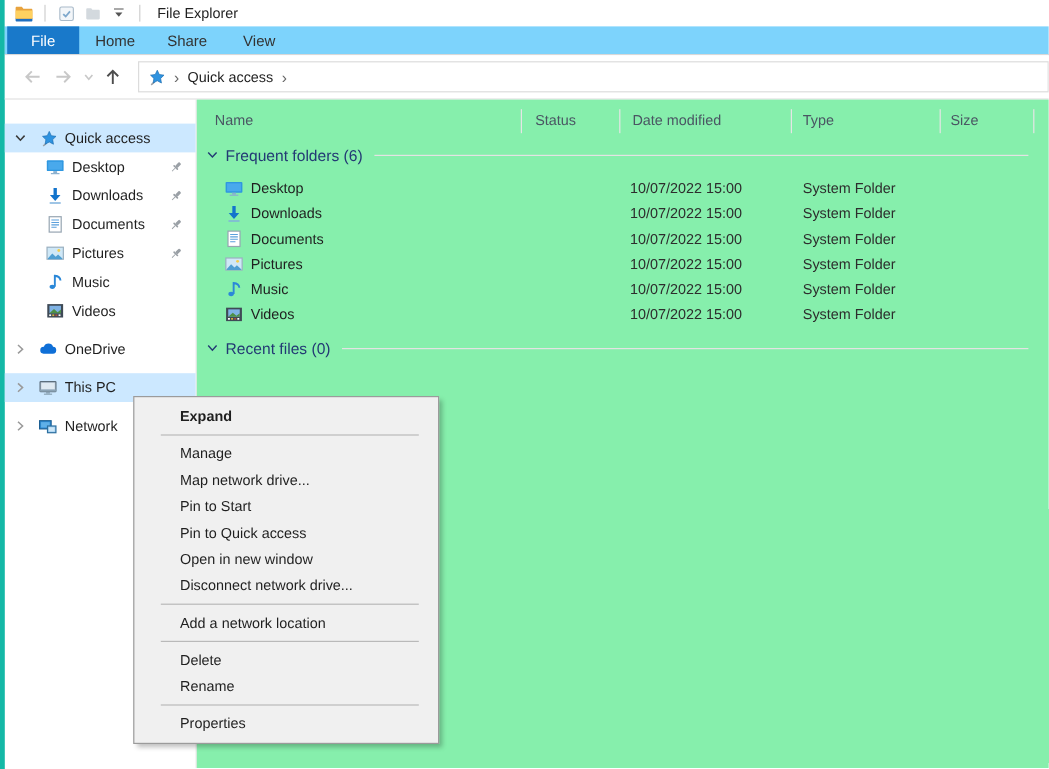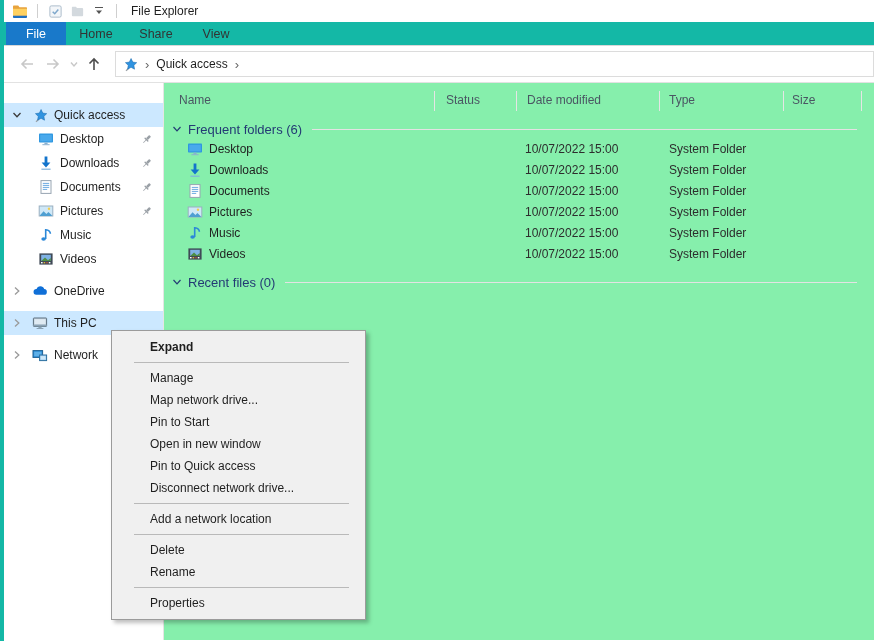--- a/index.html
+++ b/index.html
@@ -14,21 +14,21 @@
     font-family:"Liberation Sans","DejaVu Sans",sans-serif;font-size:12px;color:#1f1f1f;}
   .window{width:874px;height:641px;background:#fff;border-left:4px solid #14b8a6;position:relative;}
 
   
   .titlebar{height:22px;display:flex;align-items:center;padding-left:5px;background:#fff;}
   .titlebar .sep{width:1px;height:14px;background:#cfcfcf;margin:0 6px;}
   .qat-btn{width:18px;height:18px;display:flex;align-items:center;justify-content:center;margin:0 2px;}
   .win-title{margin-left:8px;font-size:12px;color:#1f1f1f;}
 
   
-  .tabs{height:24px;display:flex;align-items:stretch;border-bottom:1px solid #d8d8d8;background:#14b8a6;padding-left:2px;}
+  .tabs{height:24px;display:flex;align-items:stretch;border-bottom:1px solid #d8d8d8;background:#7dd3fc;padding-left:2px;}
   .tab{min-width:60px;display:flex;align-items:center;justify-content:center;font-size:12.5px;color:#333;cursor:default;}
   .tab.active{background:var(--active-tab);color:#fff;}
 
   
   .navbar{height:37px;display:flex;align-items:center;border-bottom:1px solid #e2e2e2;background:#fff;padding:0 0 0 10px;}
   .nav-btn{display:flex;align-items:center;justify-content:center;width:26px;height:26px;}
   .nav-btn.small{width:15px;}
   .addressbar{flex:1;height:26px;margin-left:8px;border:1px solid #dcdcdc;background:#fff;display:flex;align-items:center;padding-left:7px;}
   .crumb-sep{color:#666;font-size:13px;margin:0 7px;line-height:1;}
   .crumb{font-size:12px;color:#1f1f1f;}
@@ -47,21 +47,21 @@
 
   .content{flex:1;position:relative;background:#86efac;}
   .colhdr{position:relative;height:24px;margin-top:6px;}
   .colhdr .col-label{position:absolute;top:4px;font-size:12px;color:#4a5663;}
   .colhdr .col-sep{position:absolute;top:2px;width:1px;height:20px;background:#e5e5e5;}
 
   .group-hdr{display:flex;align-items:center;height:18px;margin-left:8px;margin-right:17px;}
   .group-hdr .gchev{display:flex;margin-right:6px;}
   .group-hdr .glabel{font-size:13px;color:var(--group-header);white-space:nowrap;}
   .group-hdr .grule{flex:1;height:1px;background:#e3e3e3;margin-left:10px;}
-  .group-hdr.g0{margin-top:7px;}
+  .group-hdr.g0{margin-top:7px;margin-bottom:8px;}
   .group-hdr.g1{margin-top:9px;}
 
   .file-row{height:21px;position:relative;display:flex;align-items:center;}
   .file-row .f-icon{position:absolute;left:23px;width:16px;height:16px;display:flex;align-items:center;justify-content:center;}
   .file-row .f-name{position:absolute;left:45px;font-size:12px;color:#1f1f1f;}
   .file-row .f-date{position:absolute;left:361px;font-size:12px;color:#2d2d2d;}
   .file-row .f-type{position:absolute;left:505px;font-size:12px;color:#2d2d2d;}
 
   
   .menu{position:absolute;left:107px;top:330px;width:255px;background:var(--menu-bg);
@@ -430,22 +430,22 @@
         </div>
     </div>
   </div>
 
   <div class="menu" id="ctxmenu">
       <div class="menu-item bold">Expand</div>
       <div class="menu-sep"></div>
       <div class="menu-item">Manage</div>
       <div class="menu-item">Map network drive...</div>
       <div class="menu-item">Pin to Start</div>
+      <div class="menu-item">Pin to Quick access</div>
       <div class="menu-item">Open in new window</div>
-      <div class="menu-item">Pin to Quick access</div>
       <div class="menu-item">Disconnect network drive...</div>
       <div class="menu-sep"></div>
       <div class="menu-item">Add a network location</div>
       <div class="menu-sep"></div>
       <div class="menu-item">Delete</div>
       <div class="menu-item">Rename</div>
       <div class="menu-sep"></div>
       <div class="menu-item">Properties</div>
     </div>
 </div>

